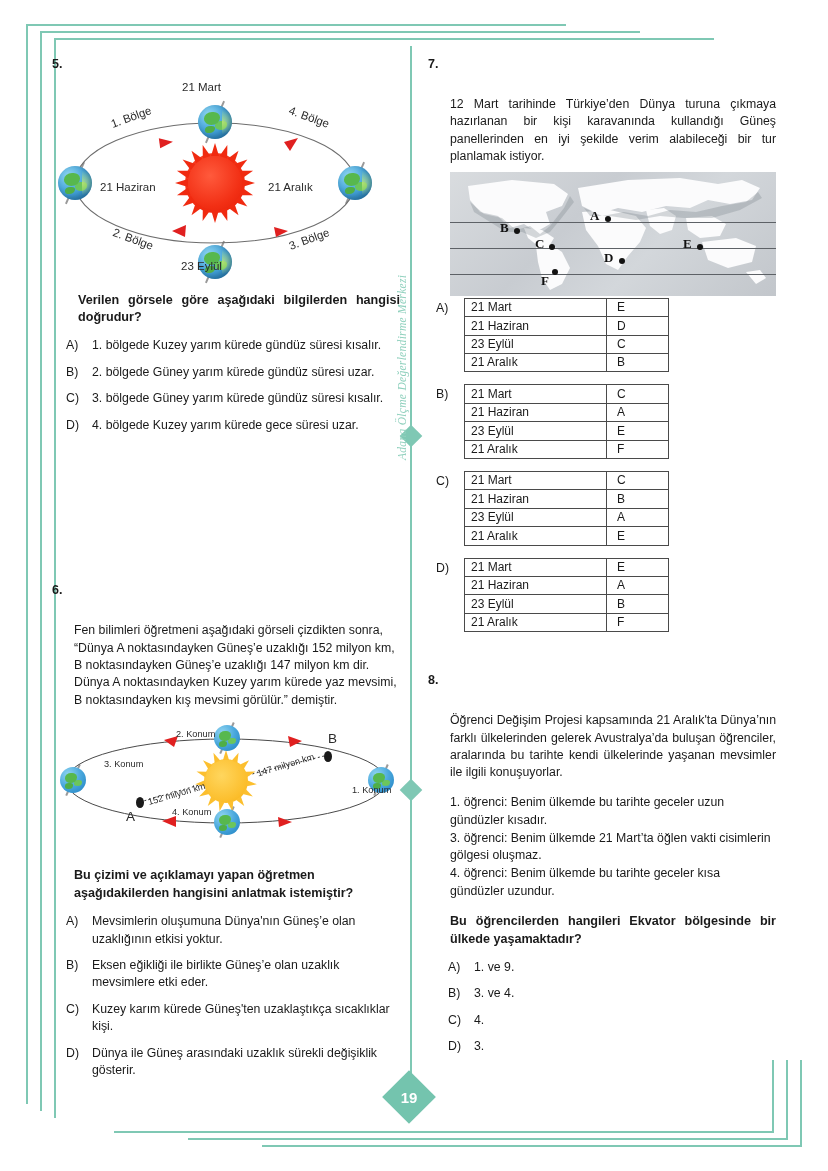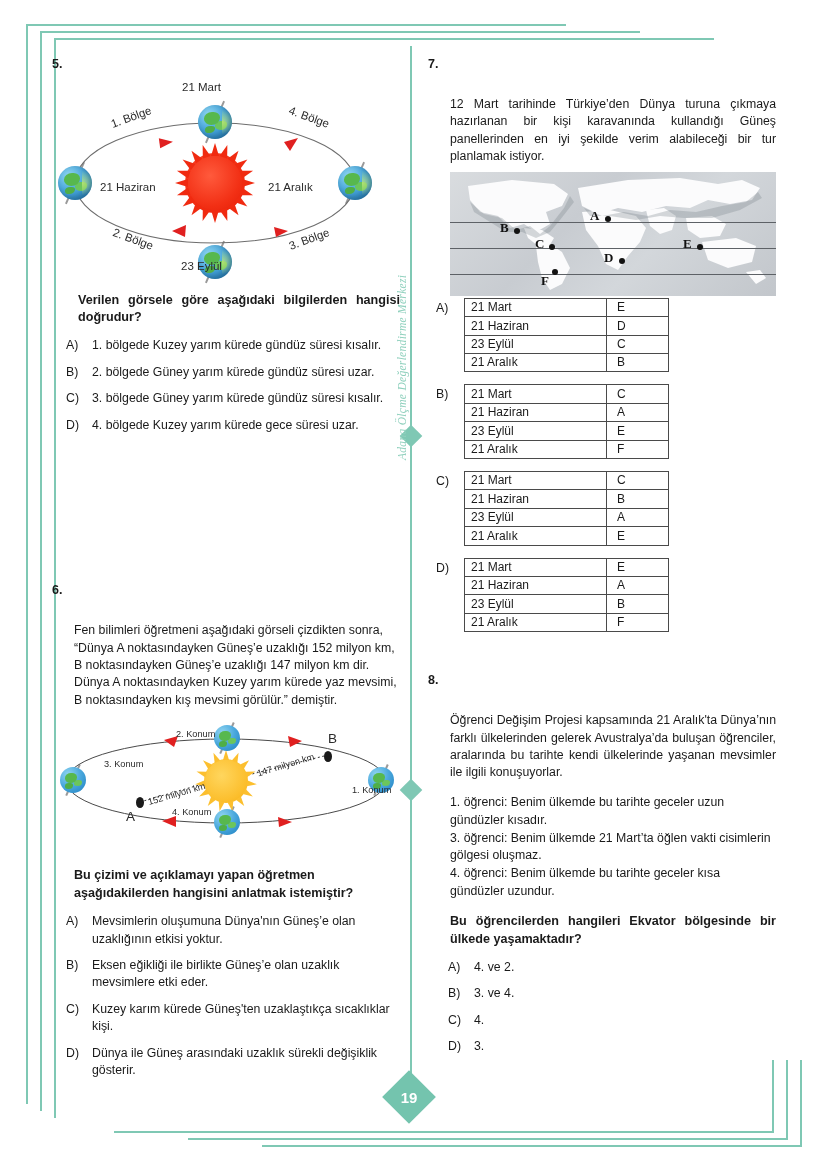--- a/index.html
+++ b/index.html
@@ -529,21 +529,21 @@
       <div>1. öğrenci: Benim ülkemde bu tarihte geceler uzun gündüzler kısadır.</div>
       <div>3. öğrenci: Benim ülkemde 21 Mart’ta öğlen vakti cisimlerin gölgesi oluşmaz.</div>
       <div>4. öğrenci: Benim ülkemde bu tarihte geceler kısa gündüzler uzundur.</div>
     </div>
 
     <div class="prompt just" style="margin-left:22px;">Bu öğrencilerden hangileri Ekvator bölgesinde bir ülkede yaşamaktadır?</div>
 
     <div class="opts" style="margin-left:20px;">
       <div class="opt">
         <span class="opt-l">A)</span>
-        <span class="opt-t">4. ve 2.</span>
+        <span class="opt-t">1. ve 9.</span>
       </div>
       <div class="opt">
         <span class="opt-l">B)</span>
         <span class="opt-t">3. ve 4.</span>
       </div>
       <div class="opt">
         <span class="opt-l">C)</span>
         <span class="opt-t">4.</span>
       </div>
       <div class="opt">

